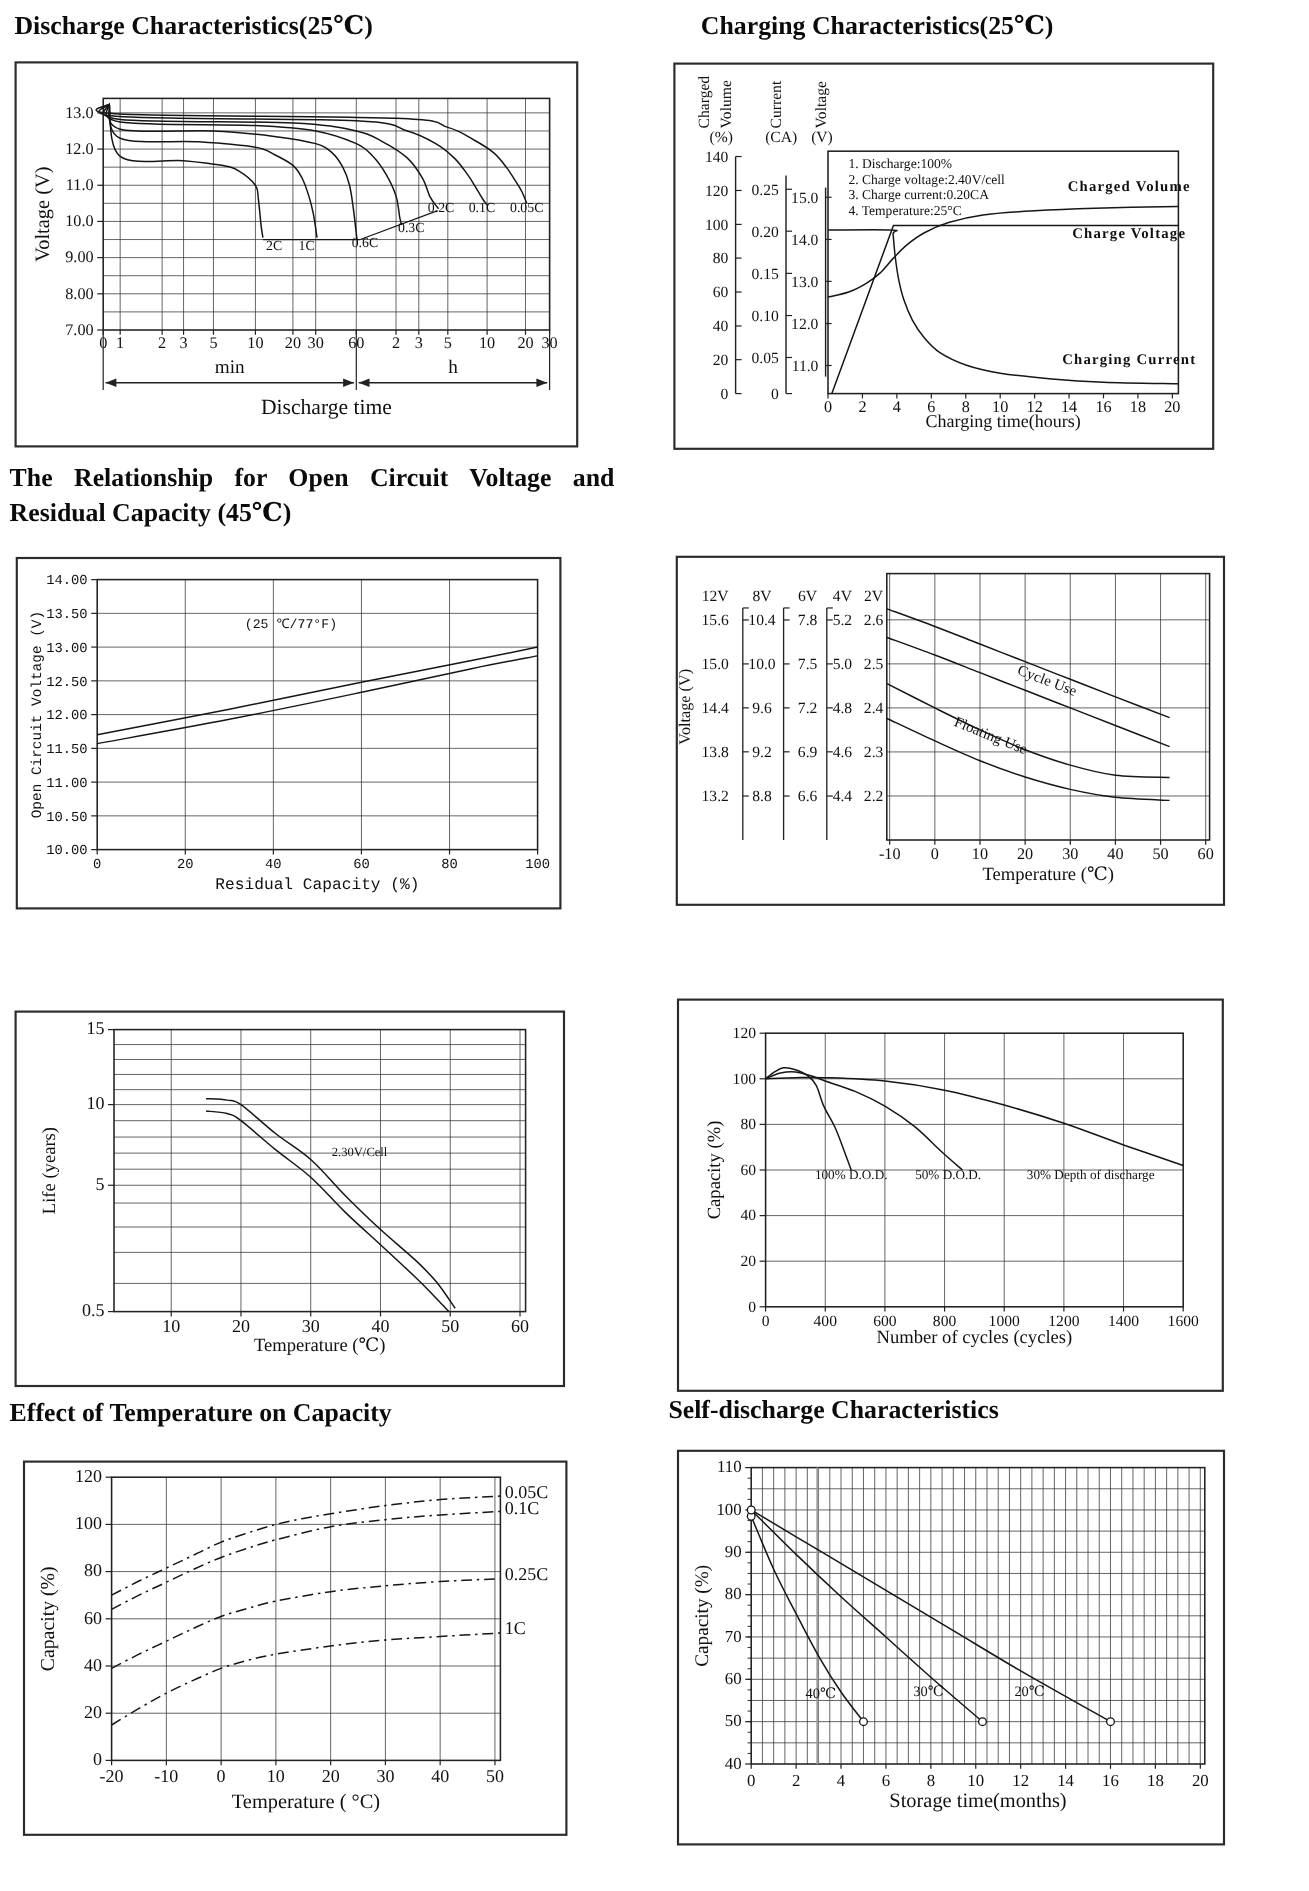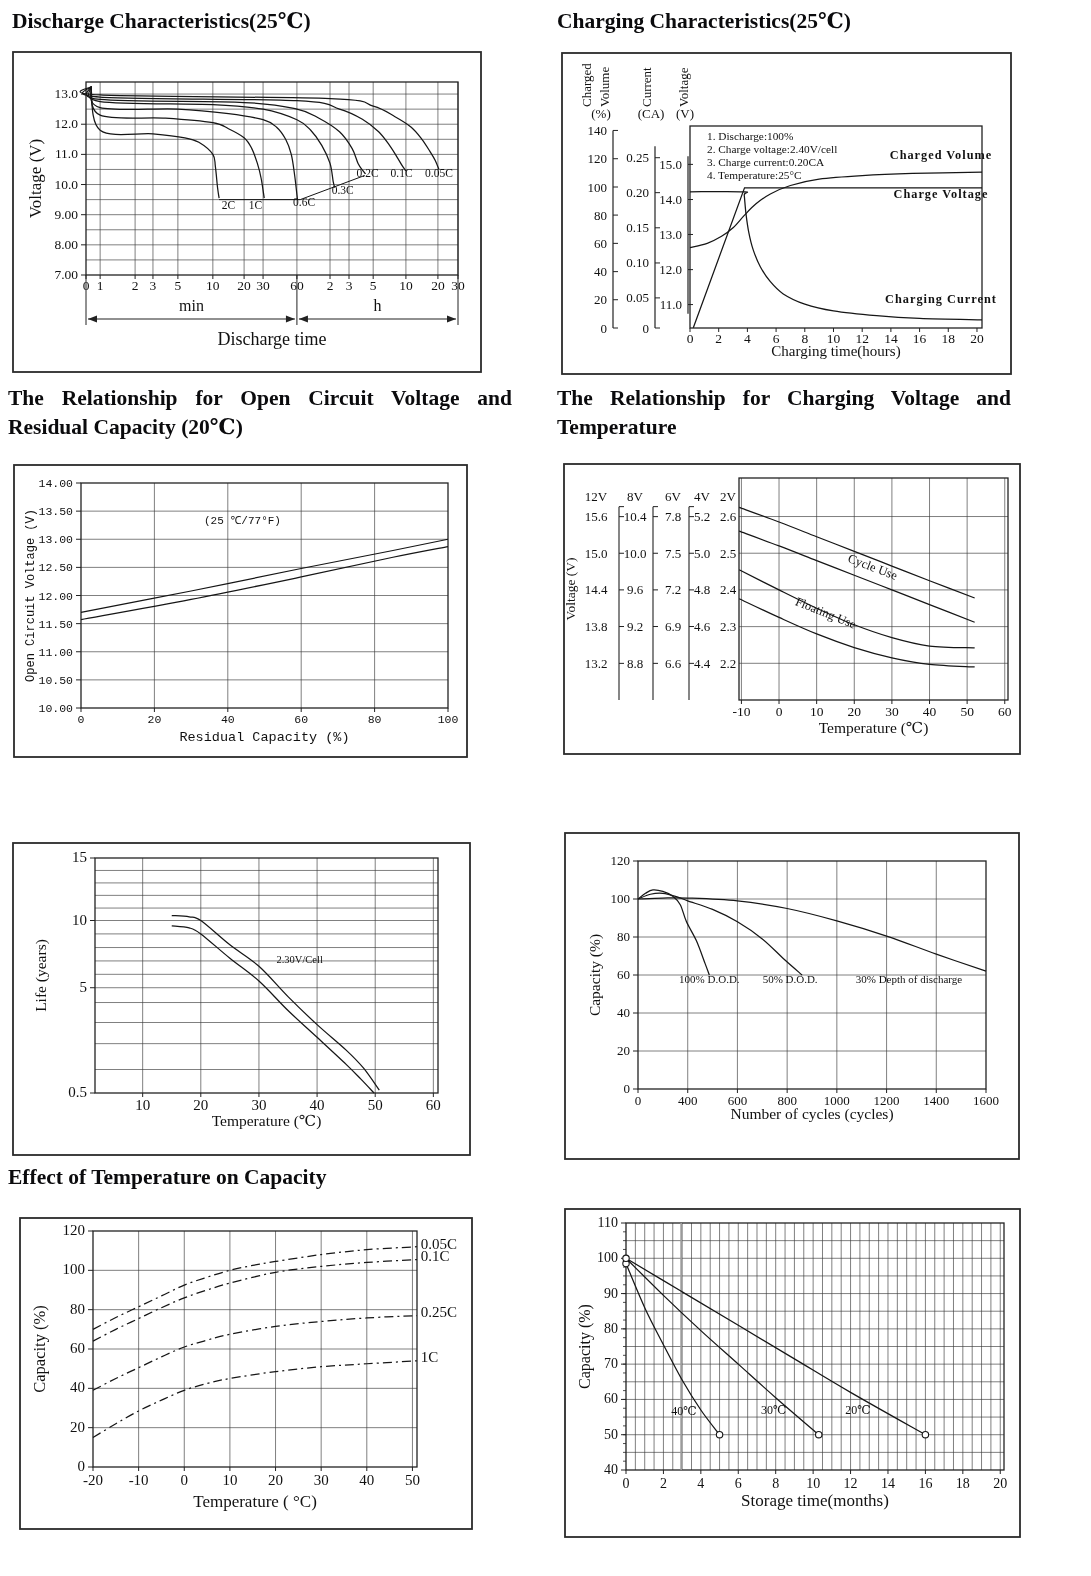--- a/index.html
+++ b/index.html
@@ -115,21 +115,21 @@
       <line x1="76" y1="268" x2="282.92" y2="268" stroke="#222" stroke-width="1.2"></line>
       <polygon points="76 268 85 264.5 85 271.5" fill="#222"></polygon>
       <polygon points="282.92 268 273.92 264.5 273.92 271.5" fill="#222"></polygon>
       <text x="179.46" y="260" font-size="16" text-anchor="middle" font-family="&quot;Liberation Serif&quot;,&quot;DejaVu Serif&quot;,serif">min</text>
       <line x1="286.92" y1="268" x2="444" y2="268" stroke="#222" stroke-width="1.2"></line>
       <polygon points="286.92 268 295.92 264.5 295.92 271.5" fill="#222"></polygon>
       <polygon points="444 268 435 264.5 435 271.5" fill="#222"></polygon>
       <text x="365.46" y="260" font-size="16" text-anchor="middle" font-family="&quot;Liberation Serif&quot;,&quot;DejaVu Serif&quot;,serif">h</text>
     </svg>
 
-  <h2 class="chart-title" style="left: 557px; top: 7px;">Charging Characteristics(25℃)</h2>
+  <h2 class="chart-title" style="left: 584px; top: 7px;">Charging Characteristics(25℃)</h2>
   <svg class="chart-svg" width="451" height="323" viewBox="0 0 451 323" style="left: 561px; top: 52px;">
       <rect x="1" y="1" width="449" height="321" fill="none" stroke="#2b2b2b" stroke-width="1.8"></rect>
       <g></g>
       <rect x="129" y="74" width="292" height="202" fill="none" stroke="#222" stroke-width="1.3"></rect>
       <line x1="129" y1="276" x2="129" y2="280" stroke="#222" stroke-width="1"></line>
       <text x="129" y="291" font-size="13.5" text-anchor="middle" font-family="&quot;Liberation Serif&quot;,&quot;DejaVu Serif&quot;,serif">0</text>
       <line x1="157.7" y1="276" x2="157.7" y2="280" stroke="#222" stroke-width="1"></line>
       <text x="157.7" y="291" font-size="13.5" text-anchor="middle" font-family="&quot;Liberation Serif&quot;,&quot;DejaVu Serif&quot;,serif">2</text>
       <line x1="186.4" y1="276" x2="186.4" y2="280" stroke="#222" stroke-width="1"></line>
       <text x="186.4" y="291" font-size="13.5" text-anchor="middle" font-family="&quot;Liberation Serif&quot;,&quot;DejaVu Serif&quot;,serif">4</text>
@@ -203,21 +203,21 @@
       <text x="121" y="257.07" font-size="13" text-anchor="end" font-family="&quot;Liberation Serif&quot;,&quot;DejaVu Serif&quot;,serif">11.0</text>
       <text x="30" y="55" font-size="13" text-anchor="start" font-family="&quot;Liberation Serif&quot;,&quot;DejaVu Serif&quot;,serif" transform="rotate(-90 30 55)">Charged</text>
       <text x="48" y="55" font-size="13" text-anchor="start" font-family="&quot;Liberation Serif&quot;,&quot;DejaVu Serif&quot;,serif" transform="rotate(-90 48 55)">Volume</text>
       <text x="90" y="55" font-size="13" text-anchor="start" font-family="&quot;Liberation Serif&quot;,&quot;DejaVu Serif&quot;,serif" transform="rotate(-90 90 55)">Current</text>
       <text x="127" y="55" font-size="13" text-anchor="start" font-family="&quot;Liberation Serif&quot;,&quot;DejaVu Serif&quot;,serif" transform="rotate(-90 127 55)">Voltage</text>
       <text x="40" y="66" font-size="13" text-anchor="middle" font-family="&quot;Liberation Serif&quot;,&quot;DejaVu Serif&quot;,serif">(%)</text>
       <text x="90" y="66" font-size="13" text-anchor="middle" font-family="&quot;Liberation Serif&quot;,&quot;DejaVu Serif&quot;,serif">(CA)</text>
       <text x="124" y="66" font-size="13" text-anchor="middle" font-family="&quot;Liberation Serif&quot;,&quot;DejaVu Serif&quot;,serif">(V)</text>
     </svg>
 
-  <h2 class="chart-title justify" style="left: 8px; top: 384px; width: 504px;">The Relationship for Open Circuit Voltage and Residual Capacity (20℃)</h2>
+  <h2 class="chart-title justify" style="left: 8px; top: 384px; width: 504px;">The Relationship for Open Circuit Voltage and Residual Capacity (45℃)</h2>
   <svg class="chart-svg" width="455" height="294" viewBox="0 0 455 294" style="left: 13px; top: 464px;">
       <rect x="1" y="1" width="453" height="292" fill="none" stroke="#2b2b2b" stroke-width="1.8"></rect>
       <g>
         <line x1="141.4" y1="19" x2="141.4" y2="244" stroke="#3a3a3a" stroke-width="0.65"></line>
         <line x1="214.8" y1="19" x2="214.8" y2="244" stroke="#3a3a3a" stroke-width="0.65"></line>
         <line x1="288.2" y1="19" x2="288.2" y2="244" stroke="#3a3a3a" stroke-width="0.65"></line>
         <line x1="361.6" y1="19" x2="361.6" y2="244" stroke="#3a3a3a" stroke-width="0.65"></line>
         <line x1="68" y1="215.88" x2="435" y2="215.88" stroke="#3a3a3a" stroke-width="0.65"></line>
         <line x1="68" y1="187.75" x2="435" y2="187.75" stroke="#3a3a3a" stroke-width="0.65"></line>
         <line x1="68" y1="159.63" x2="435" y2="159.63" stroke="#3a3a3a" stroke-width="0.65"></line>
@@ -257,21 +257,20 @@
       <text x="60" y="219.88" font-size="11.5" text-anchor="end" font-family="&quot;Liberation Mono&quot;,&quot;DejaVu Sans Mono&quot;,monospace">10.50</text>
       <line x1="63" y1="244" x2="68" y2="244" stroke="#222" stroke-width="1"></line>
       <text x="60" y="248" font-size="11.5" text-anchor="end" font-family="&quot;Liberation Mono&quot;,&quot;DejaVu Sans Mono&quot;,monospace">10.00</text>
       <path d="M68 148.38C86.35 144.81 141.4 134.31 178.1 127C214.8 119.69 254.56 111.25 288.2 104.5C321.84 97.75 355.48 91.37 379.95 86.5C404.42 81.62 425.83 77.13 435 75.25" fill="none" stroke="#161616" stroke-width="1.25"></path>
       <path d="M68 155.69C86.35 152.31 141.4 142.56 178.1 135.44C214.8 128.31 254.56 119.97 288.2 112.94C321.84 105.91 355.48 98.31 379.95 93.25C404.42 88.19 425.83 84.34 435 82.56" fill="none" stroke="#161616" stroke-width="1.25"></path>
       <text x="229.48" y="59.5" font-size="11" text-anchor="middle" font-family="&quot;Liberation Mono&quot;,&quot;DejaVu Sans Mono&quot;,monospace">(25 ℃/77°F)</text>
       <text x="21" y="131.5" font-size="12" text-anchor="middle" font-family="&quot;Liberation Mono&quot;,&quot;DejaVu Sans Mono&quot;,monospace" transform="rotate(-90 21 131.5)">Open Circuit Voltage (V)</text>
       <text x="251.5" y="277" font-size="13.5" text-anchor="middle" font-family="&quot;Liberation Mono&quot;,&quot;DejaVu Sans Mono&quot;,monospace">Residual Capacity (%)</text>
     </svg>
 
-  <h2 class="chart-title justify" style="left: 557px; top: 384px; width: 454px;">The Relationship for Charging Voltage and Temperature</h2>
   <svg class="chart-svg" width="458" height="292" viewBox="0 0 458 292" style="left: 563px; top: 463px;">
       <rect x="1" y="1" width="456" height="290" fill="none" stroke="#2b2b2b" stroke-width="1.8"></rect>
       <g>
         <line x1="178.41" y1="15" x2="178.41" y2="237" stroke="#3a3a3a" stroke-width="0.65"></line>
         <line x1="216.03" y1="15" x2="216.03" y2="237" stroke="#3a3a3a" stroke-width="0.65"></line>
         <line x1="253.65" y1="15" x2="253.65" y2="237" stroke="#3a3a3a" stroke-width="0.65"></line>
         <line x1="291.27" y1="15" x2="291.27" y2="237" stroke="#3a3a3a" stroke-width="0.65"></line>
         <line x1="328.9" y1="15" x2="328.9" y2="237" stroke="#3a3a3a" stroke-width="0.65"></line>
         <line x1="366.52" y1="15" x2="366.52" y2="237" stroke="#3a3a3a" stroke-width="0.65"></line>
         <line x1="404.14" y1="15" x2="404.14" y2="237" stroke="#3a3a3a" stroke-width="0.65"></line>
@@ -521,20 +520,21 @@
       <path d="M74 173.3C77.8 171.33 89.21 165.27 96.82 161.5C104.42 157.73 112.03 154.29 119.63 150.68C127.24 147.08 134.85 143.31 142.45 139.87C150.06 136.43 157.66 132.82 165.27 130.03C172.87 127.25 180.48 125.28 188.08 123.15C195.69 121.02 199.49 119.54 210.9 117.25C222.31 114.96 241.32 111.51 256.54 109.38C271.75 107.25 286.96 105.88 302.17 104.47C317.38 103.06 331.83 101.91 347.8 100.93C363.77 99.94 389.63 98.96 398 98.57" fill="none" stroke="#161616" stroke-width="1.25" stroke-dasharray="9 4 2 4"></path>
       <path d="M74 220.5C77.8 218.21 89.21 211.16 96.82 206.73C104.42 202.31 112.03 197.88 119.63 193.95C127.24 190.02 134.85 186.58 142.45 183.13C150.06 179.69 157.66 176.09 165.27 173.3C172.87 170.51 180.48 168.38 188.08 166.42C195.69 164.45 199.49 163.47 210.9 161.5C222.31 159.53 241.32 156.58 256.54 154.62C271.75 152.65 286.96 151.01 302.17 149.7C317.38 148.39 331.83 147.73 347.8 146.75C363.77 145.77 389.63 144.29 398 143.8" fill="none" stroke="#161616" stroke-width="1.25" stroke-dasharray="9 4 2 4"></path>
       <text x="401.65" y="31.7" font-size="15" text-anchor="start" font-family="&quot;Liberation Serif&quot;,&quot;DejaVu Serif&quot;,serif">0.05C</text>
       <text x="401.65" y="44.48" font-size="15" text-anchor="start" font-family="&quot;Liberation Serif&quot;,&quot;DejaVu Serif&quot;,serif">0.1C</text>
       <text x="401.65" y="99.55" font-size="15" text-anchor="start" font-family="&quot;Liberation Serif&quot;,&quot;DejaVu Serif&quot;,serif">0.25C</text>
       <text x="401.65" y="144.78" font-size="15" text-anchor="start" font-family="&quot;Liberation Serif&quot;,&quot;DejaVu Serif&quot;,serif">1C</text>
       <text x="26" y="132" font-size="16.5" text-anchor="middle" font-family="&quot;Liberation Serif&quot;,&quot;DejaVu Serif&quot;,serif" transform="rotate(-90 26 132)">Capacity  (%)</text>
       <text x="236" y="290" font-size="17" text-anchor="middle" font-family="&quot;Liberation Serif&quot;,&quot;DejaVu Serif&quot;,serif">Temperature ( °C)</text>
     </svg>
 
+  <h2 class="chart-title" style="left: 557px; top: 1161px;">Self-discharge Characteristics</h2>
   <svg class="chart-svg" width="457" height="330" viewBox="0 0 457 330" style="left: 564px; top: 1208px;">
       <rect x="1" y="1" width="455" height="328" fill="none" stroke="#2b2b2b" stroke-width="1.8"></rect>
       <g>
         <line x1="71.36" y1="15" x2="71.36" y2="262" stroke="#3a3a3a" stroke-width="0.65"></line>
         <line x1="80.71" y1="15" x2="80.71" y2="262" stroke="#3a3a3a" stroke-width="0.65"></line>
         <line x1="90.07" y1="15" x2="90.07" y2="262" stroke="#3a3a3a" stroke-width="0.65"></line>
         <line x1="99.43" y1="15" x2="99.43" y2="262" stroke="#3a3a3a" stroke-width="0.65"></line>
         <line x1="108.78" y1="15" x2="108.78" y2="262" stroke="#3a3a3a" stroke-width="0.65"></line>
         <line x1="118.14" y1="15" x2="118.14" y2="262" stroke="#3a3a3a" stroke-width="0.65"></line>
         <line x1="127.5" y1="15" x2="127.5" y2="262" stroke="#3a3a3a" stroke-width="0.65"></line>

